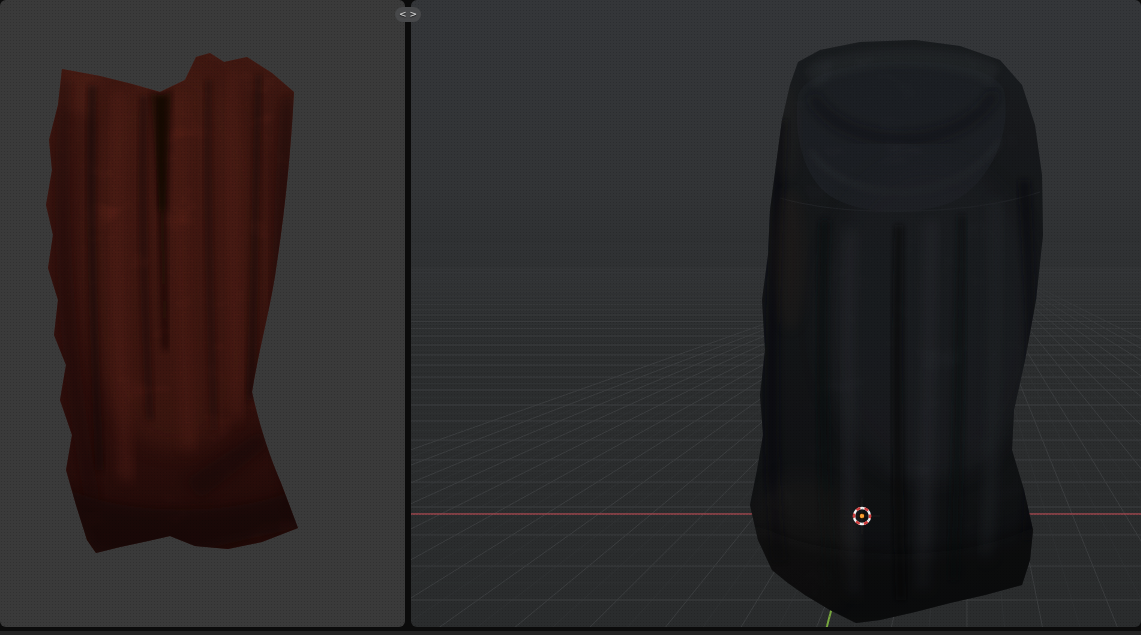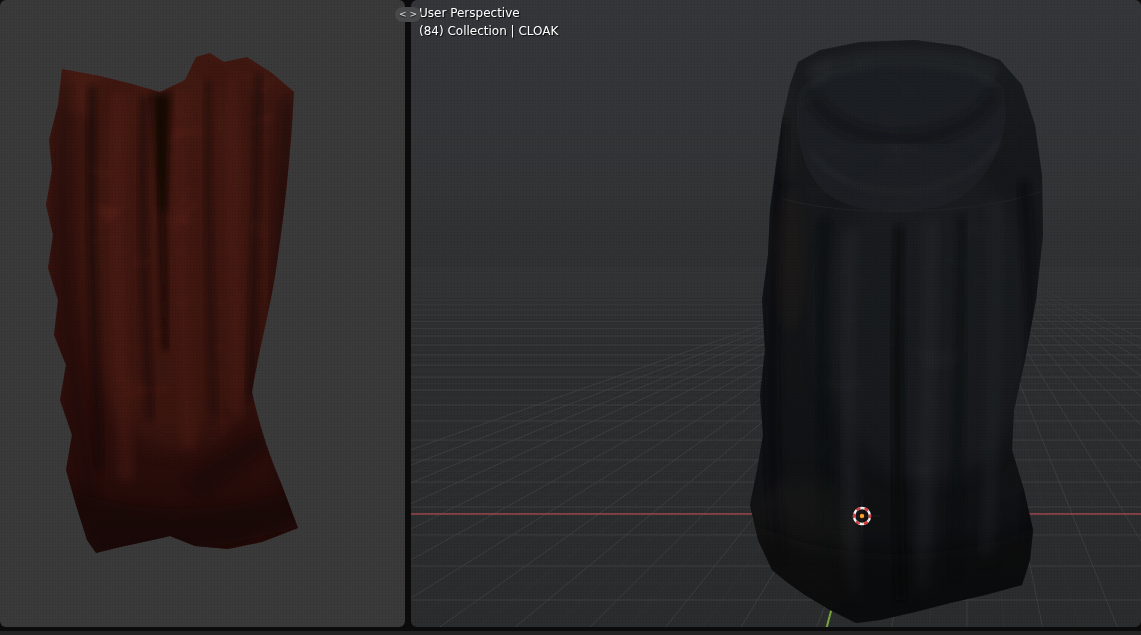--- a/index.html
+++ b/index.html
@@ -194,20 +194,16 @@
       <g>
         <line x1="862" y1="498" x2="862" y2="534" stroke="#1c1c1c" stroke-width="1.2"></line>
         <line x1="844" y1="516" x2="880" y2="516" stroke="#1c1c1c" stroke-width="1.2"></line>
         <circle cx="862" cy="516" r="8" fill="none" stroke="#f2f2f2" stroke-width="2.4"></circle>
         <circle cx="862" cy="516" r="8" fill="none" stroke="#d13c3c" stroke-width="2.5" stroke-dasharray="4.2 4.2" stroke-dashoffset="2"></circle>
         <circle cx="862" cy="516" r="3.2" fill="#231202"></circle>
         <circle cx="862" cy="516" r="2.2" fill="#ffa233"></circle>
       </g>
     </svg>
 
-    <div class="vp-overlay">
-      <div>User Perspective</div>
-      <div>(84) Collection | CLOAK</div>
-    </div>
   </div>
 
   <div class="bottom-strip"></div>
 </div>
 
 </body></html>

